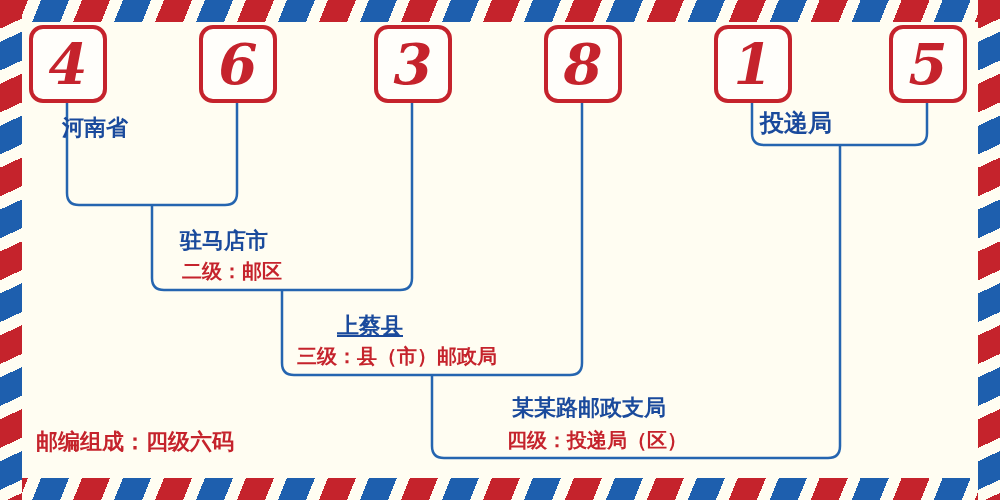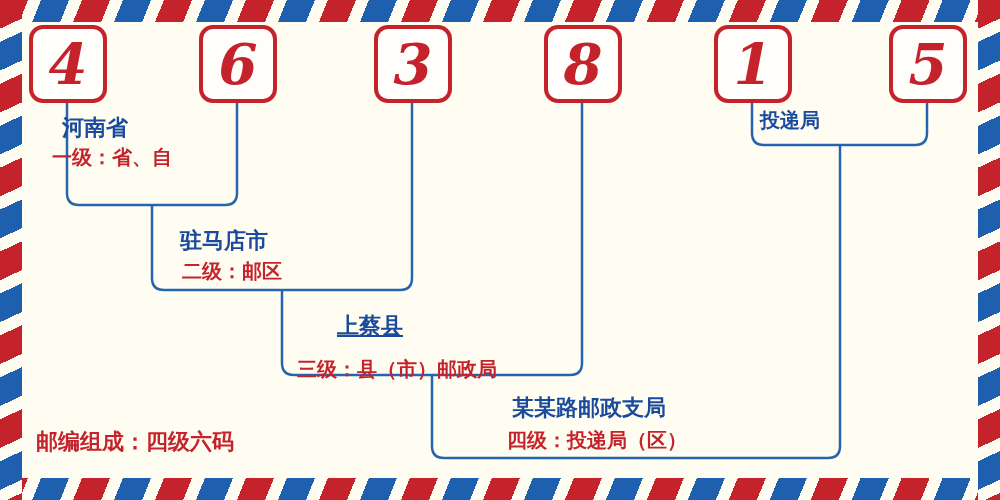--- a/index.html
+++ b/index.html
@@ -60,24 +60,24 @@
   
   .lbl { position:absolute; text-align:left; z-index:2; }
   .name-blue { color:#1a4a9c; font-weight:bold; font-size:22px; }
   .desc-red  { color:#c5232c; font-weight:bold; font-size:20px; }
 
   .lv1-name { left:62px;  top:113px; width:180px; }
   .lv1-desc { left:52px;  top:145px; width:200px; line-height:25px; }
   .lv2-name { left:180px; top:226px; width:200px; }
   .lv2-desc { left:182px; top:258px; width:200px; }
   .lv3-name { left:337px; top:311px; width:200px;text-decoration:underline; }
-  .lv3-desc { left:297px; top:356px; width:280px; }
+  .lv3-desc { left:297px; top:343px; width:280px; }
   .lv4-name { left:512px; top:393px; width:250px; }
   .lv4-desc { left:507px; top:427px; width:260px; }
-  .delivery { left:760px; top:107px; width:160px; font-size:20px; }
+  .delivery { left:760px; top:107px; width:160px; font-size:24px; }
   .footer   { left:36px;  top:427px; width:300px; text-align:left; font-size:22px; }
 </style>
 </head>
 <body>
 
 <div class="canvas">
 
   <div class="border-band border-top"></div>
   <div class="border-band border-bottom"></div>
   <div class="border-band border-left"></div>
@@ -105,21 +105,20 @@
     </div>
   <div class="digit-box digit-5">
       <span>1</span>
     </div>
   <div class="digit-box digit-6">
       <span>5</span>
     </div>
 
   <div class="lbl name-blue lv1-name">河南省</div>
   <div class="lbl desc-red lv1-desc">
-    <div>一级：省、自</div>
   </div>
 
   <div class="lbl name-blue lv2-name">驻马店市</div>
   <div class="lbl desc-red lv2-desc">二级：邮区</div>
 
   <div class="lbl name-blue lv3-name">上蔡县</div>
   <div class="lbl desc-red lv3-desc">三级：县（市）邮政局</div>
 
   <div class="lbl name-blue lv4-name">某某路邮政支局</div>
   <div class="lbl desc-red lv4-desc">四级：投递局（区）</div>

